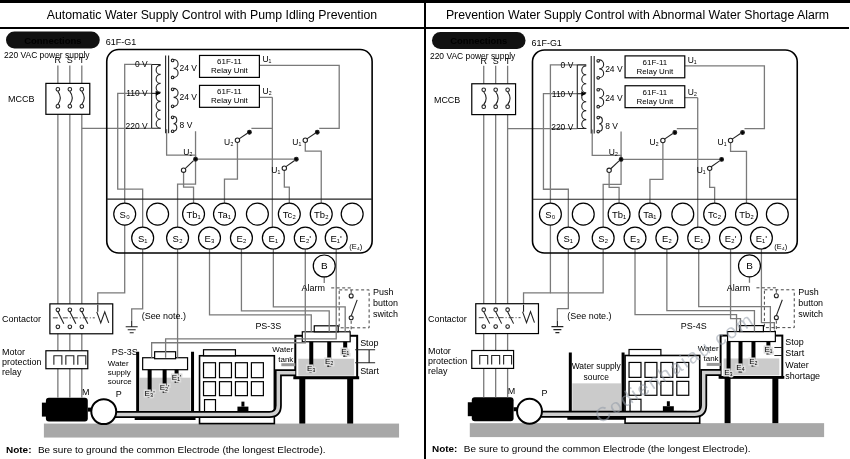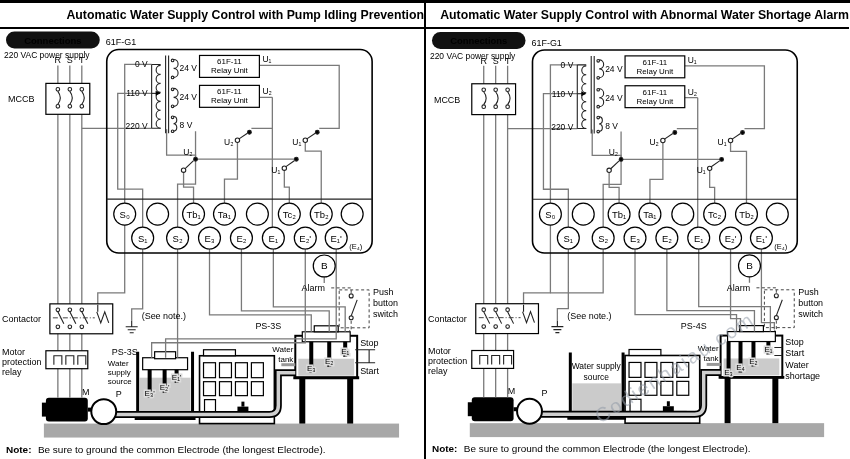--- a/index.html
+++ b/index.html
@@ -1,21 +1,21 @@
 <!DOCTYPE html>
 <html><head>
 <meta charset="utf-8">
 <style>
   html,body{margin:0;padding:0;background:#fff}
   .page{position:relative;width:850px;height:459px;background:#fff;overflow:hidden;
         border-top:3px solid #000;box-sizing:border-box;
         font-family:"Liberation Sans",sans-serif}
   .panel{position:relative;float:left;width:424px;height:456px;box-sizing:border-box}
   .panel.right{border-left:2.5px solid #000;width:425px}
-  .title{height:24px;line-height:24px;text-align:right;font-weight:bold;font-size:12.3px;
+  .title{height:24px;line-height:24px;text-align:center;font-weight:normal;font-size:12.3px;
          border-bottom:2.5px solid #000;white-space:nowrap}
   svg{display:block}
   svg text{font-family:"Liberation Sans",sans-serif;fill:#000}
   .f75{font-size:7.5px}.f8{font-size:8px}.f85{font-size:8.5px}.f9{font-size:9px}
   .f95{font-size:9.5px}.f10{font-size:10px}.fb{font-weight:bold}
   .halo{paint-order:stroke;stroke:#ddd;stroke-width:3px}
   .w{stroke:#7a7a7a;stroke-width:1.3;fill:none}
   .wk{stroke:#222;stroke-width:1.1;fill:none}
   .wd{stroke:#444;stroke-width:1;fill:none;stroke-dasharray:3 2.5}
   .dd{stroke:#444;stroke-width:1;fill:none;stroke-dasharray:5 2 1 2}
@@ -316,21 +316,21 @@
       <text class="f9" x="82" y="34" text-anchor="middle">T</text>
 
       <g>
         <text class="f10 fb" x="6" y="424">Note:</text>
         <text class="f10" x="38" y="424">Be sure to ground the common Electrode (the longest Electrode).</text>
       </g>
     </svg>
   </div>
 
   <div class="panel variant-b right">
-    <div class="title">Automatic Water Supply Control with Abnormal Water Shortage Alarm</div>
+    <div class="title">Prevention Water Supply Control with Abnormal Water Shortage Alarm</div>
     <svg width="100%" height="432" viewBox="0 0 425 432">
 
       <rect x="44" y="395" width="356" height="14" fill="#a8a8a8"></rect>
 
       <g>
         <rect x="200" y="327" width="75" height="68" class="bx"></rect>
         <rect x="204" y="321" width="32" height="6" class="bx2"></rect>
         <rect x="204" y="334" width="12" height="15" class="bx2"></rect>
           <rect x="220" y="334" width="12" height="15" class="bx2"></rect>
         <rect x="236" y="334" width="12" height="15" class="bx2"></rect>

